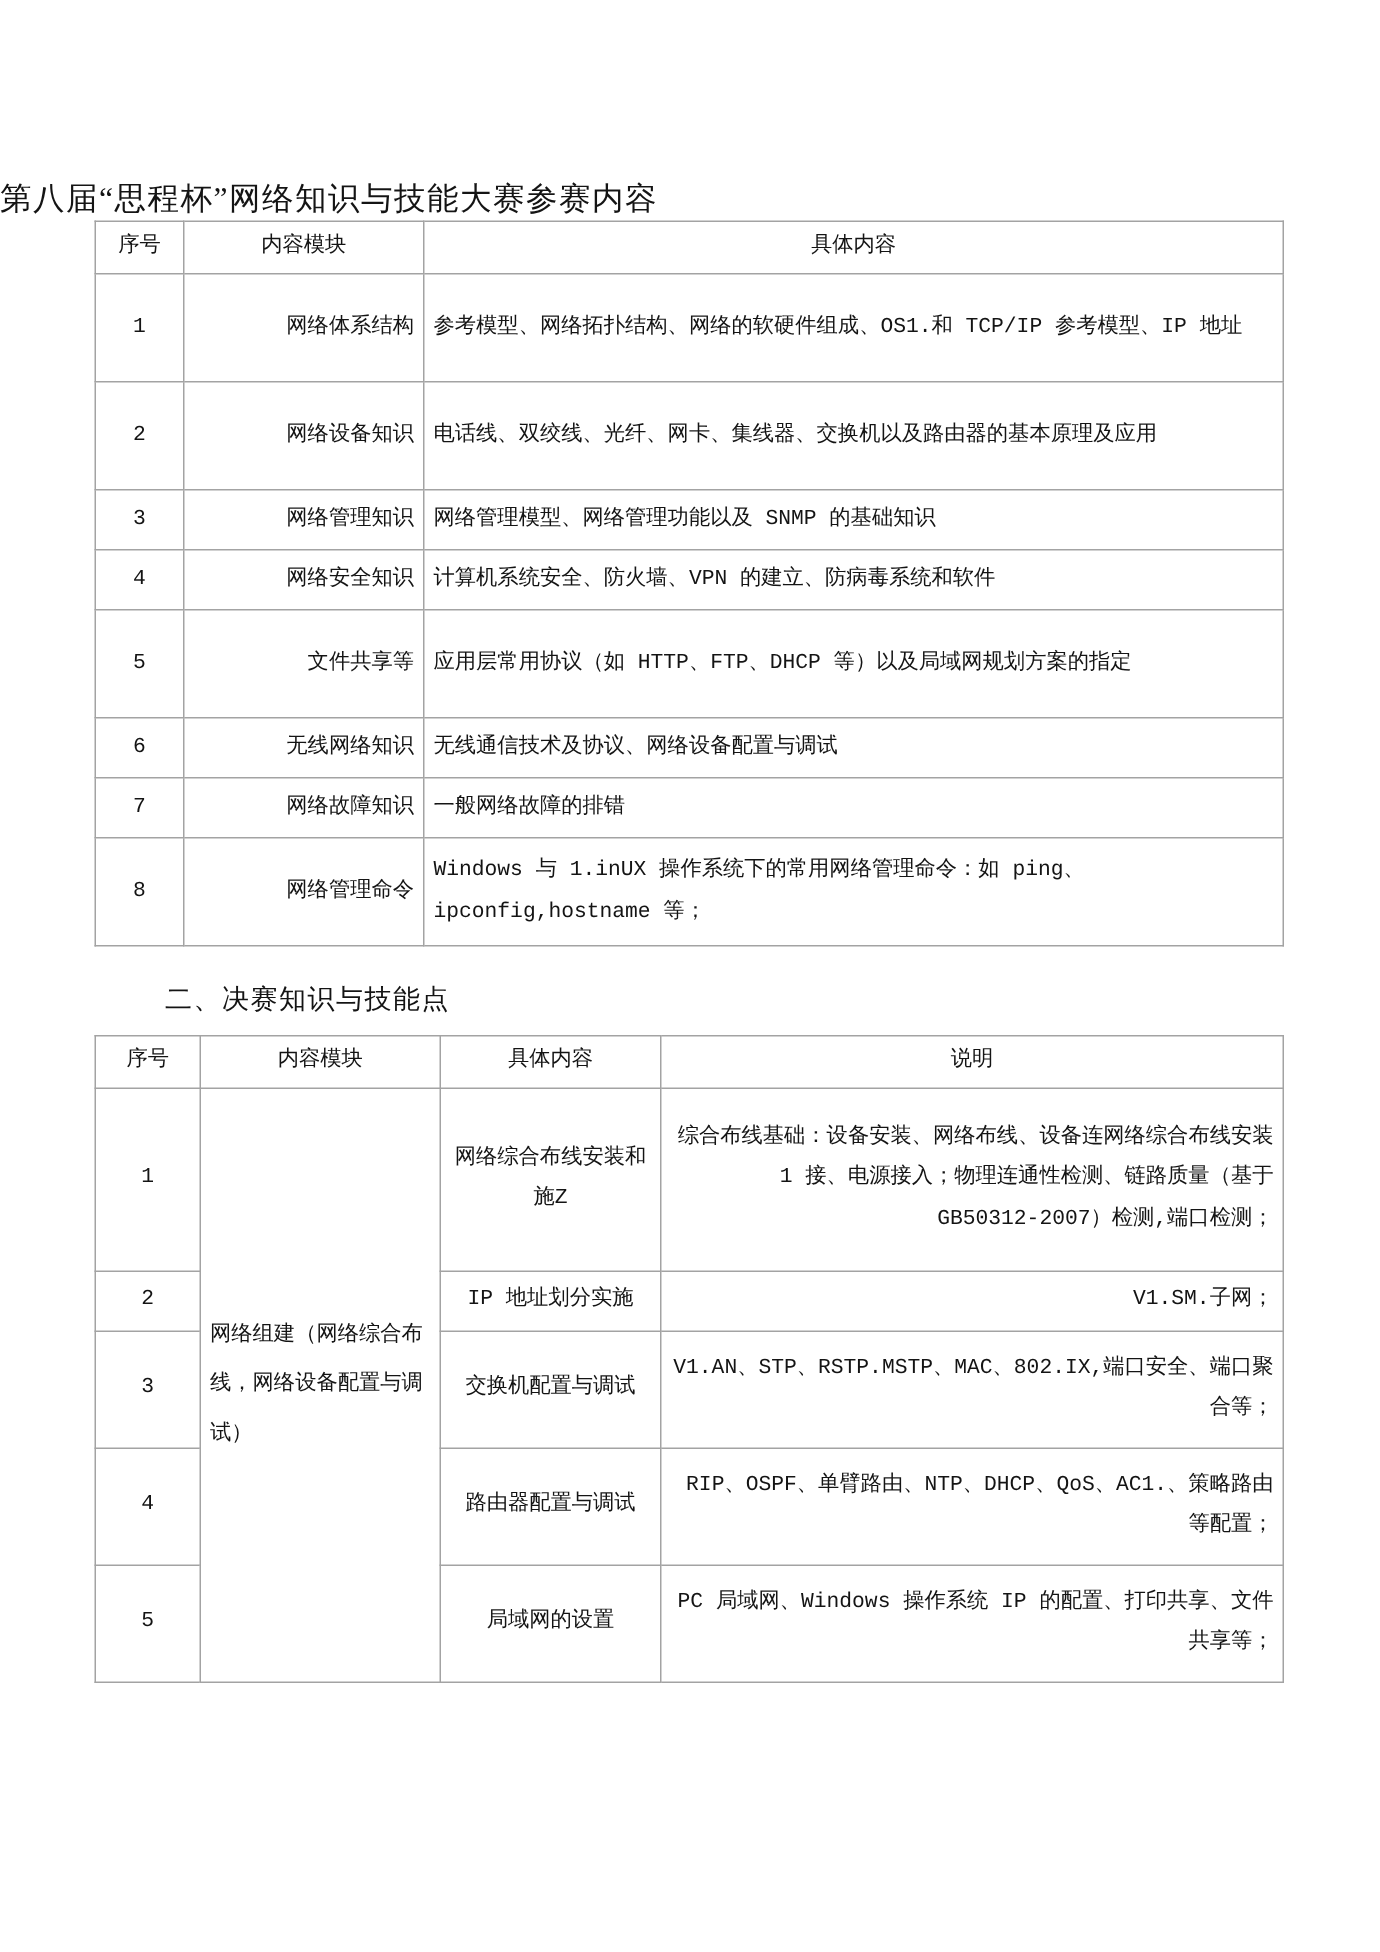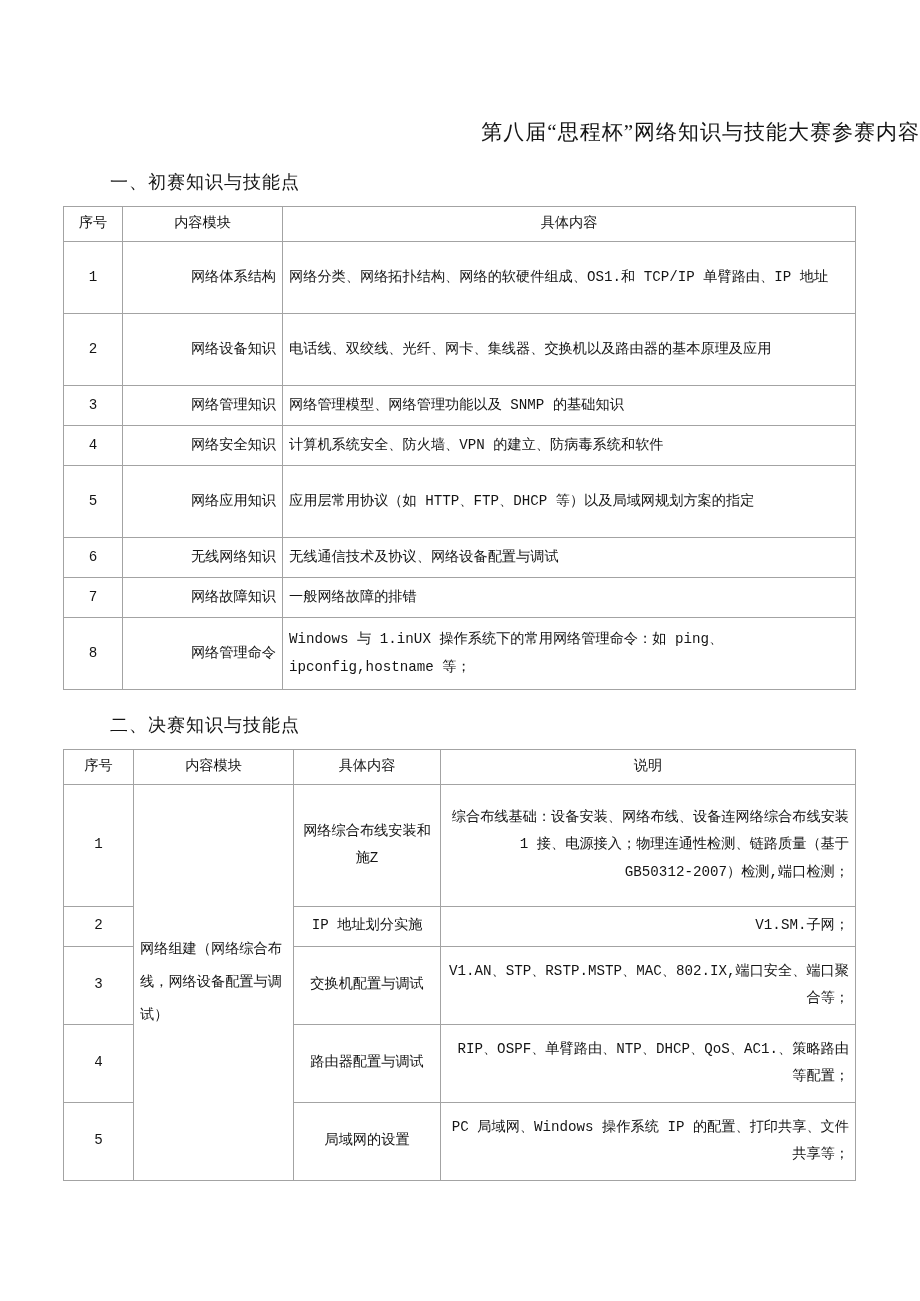--- a/index.html
+++ b/index.html
@@ -19,21 +19,21 @@
     position: relative;
     width: 920px;
     height: 1301px;
     box-sizing: border-box;
     padding: 0;
     overflow: hidden;
   }
   .doc-title {
     margin: 0;
     padding-top: 118px;
-    text-align: right;
+    text-align: left;
     font-size: 21px;
     font-weight: normal;
     letter-spacing: 1px;
     line-height: 1.4;
     font-family: "Liberation Serif", "DejaVu Serif", serif;
   }
   .section-heading {
     margin: 0;
     padding-left: 110px;
     padding-top: 22px;
@@ -92,60 +92,59 @@
     font-size: 14.2px;
   }
 </style>
 </head>
 <body>
 
 <div class="page">
 
   <h1 class="doc-title">第八届“思程杯”网络知识与技能大赛参赛内容</h1>
 
-  <h2 class="section-heading">一、初赛知识与技能点</h2>
 
   <div class="tbl-wrap">
     <table class="doc-table t1">
       <colgroup>
         <col class="w-num">
           <col class="w-mod">
           <col class="w-body">
       </colgroup>
       <thead>
         <tr>
           <th class="hcell">序号</th>
           <th class="hcell">内容模块</th>
           <th class="hcell">具体内容</th>
         </tr>
       </thead>
       <tbody>
         <tr class="r-tall">
           <td class="c-num">1</td>
           <td class="c-mod">网络体系结构</td>
-          <td class="c-body-left">网络分类、网络拓扑结构、网络的软硬件组成、OS1.和 TCP/IP 单臂路由、IP 地址</td>
+          <td class="c-body-left">参考模型、网络拓扑结构、网络的软硬件组成、OS1.和 TCP/IP 参考模型、IP 地址</td>
         </tr>
         <tr class="r-tall">
           <td class="c-num">2</td>
           <td class="c-mod">网络设备知识</td>
           <td class="c-body-left">电话线、双绞线、光纤、网卡、集线器、交换机以及路由器的基本原理及应用</td>
         </tr>
         <tr class="r-short">
           <td class="c-num">3</td>
           <td class="c-mod">网络管理知识</td>
           <td class="c-body-left">网络管理模型、网络管理功能以及 SNMP 的基础知识</td>
         </tr>
         <tr class="r-short">
           <td class="c-num">4</td>
           <td class="c-mod">网络安全知识</td>
           <td class="c-body-left">计算机系统安全、防火墙、VPN 的建立、防病毒系统和软件</td>
         </tr>
         <tr class="r-tall">
           <td class="c-num">5</td>
-          <td class="c-mod">网络应用知识</td>
+          <td class="c-mod">文件共享等</td>
           <td class="c-body-left">应用层常用协议（如 HTTP、FTP、DHCP 等）以及局域网规划方案的指定</td>
         </tr>
         <tr class="r-short">
           <td class="c-num">6</td>
           <td class="c-mod">无线网络知识</td>
           <td class="c-body-left">无线通信技术及协议、网络设备配置与调试</td>
         </tr>
         <tr class="r-short">
           <td class="c-num">7</td>
           <td class="c-mod">网络故障知识</td>

